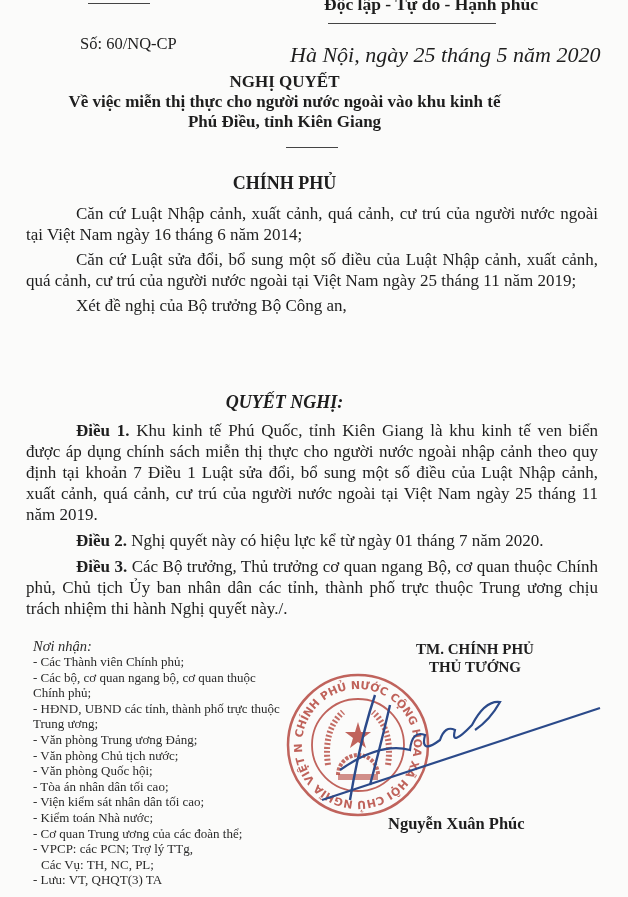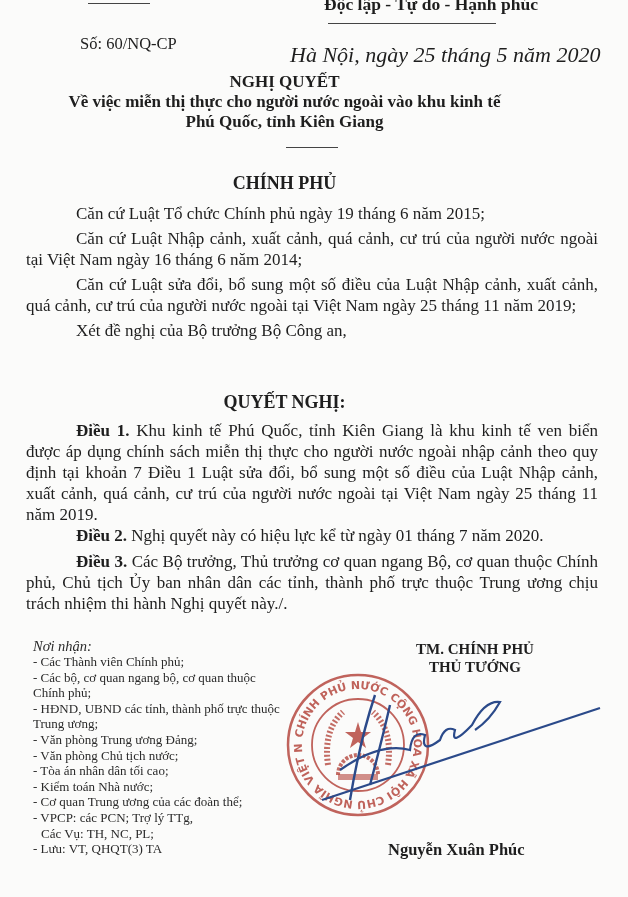--- a/index.html
+++ b/index.html
@@ -15,65 +15,66 @@
     .motto { left: 324px; top: -6px; font-size: 17.5px; font-weight: bold; }
     .docno { left: 80px; top: 34px; font-size: 16.5px; }
     .date { left: 290px; top: 42px; font-size: 22px; font-style: italic; }
     .title { left: 0; width: 569px; text-align: center; font-weight: bold; font-size: 17px; }
     .body-text { position: absolute; left: 26px; width: 572px; font-size: 17px; line-height: 21px; text-align: justify; }
     .para { text-indent: 50px; margin: 0; }
     .para b { font-weight: bold; }
     .recipients { position: absolute; left: 33px; top: 638px; font-size: 13px; line-height: 15.6px; color: #2a2a2a; }
     .recipients .hdr { font-weight: normal; font-style: italic; font-size: 14.5px; line-height: 16px; }
     .sign-block { position: absolute; left: 380px; top: 640px; width: 190px; text-align: center; font-weight: bold; font-size: 15px; line-height: 18px; }
-    .signer { left: 388px; top: 840px; font-weight: bold; font-size: 16.5px; }
+    .signer { left: 388px; top: 814px; font-weight: bold; font-size: 16.5px; }
     .stamp { position: absolute; left: 283px; top: 670px; width: 150px; height: 150px; }
     .signature { position: absolute; left: 300px; top: 680px; width: 310px; height: 140px; }
   </style>
 </head>
 <body>
 
 <div class="rule" style="left:88px; top:3px; width:62px;"></div>
 <div class="abs motto">Độc lập - Tự do - Hạnh phúc</div>
 <div class="rule" style="left:328px; top:23px; width:168px;"></div>
 <div class="abs docno">Số: 60/NQ-CP</div>
 <div class="abs date">Hà Nội, ngày 25 tháng 5 năm 2020</div>
 
 <div class="abs title" style="top:72px;">NGHỊ QUYẾT</div>
 <div class="abs title" style="top:92px;">Về việc miễn thị thực cho người nước ngoài vào khu kinh tế</div>
-<div class="abs title" style="top:112px;">Phú Quốc, tỉnh Kiên Giang</div>
+<div class="abs title" style="top:112px;">Phú Điều, tỉnh Kiên Giang</div>
 <div class="rule" style="left:286px; top:147px; width:52px;"></div>
 
 <div class="abs title" style="top:173px; font-size:18px;">CHÍNH PHỦ</div>
 
 <div class="body-text" style="top:203px;">
-  <p class="para" style="margin-bottom:4px;">Căn cứ Luật Tổ chức Chính phủ ngày 19 tháng 6 năm 2015;</p>
   <p class="para" style="margin-bottom:4px;">Căn cứ Luật Nhập cảnh, xuất cảnh, quá cảnh, cư trú của người nước ngoài tại Việt Nam ngày 16 tháng 6 năm 2014;</p>
   <p class="para" style="margin-bottom:4px;">Căn cứ Luật sửa đổi, bổ sung một số điều của Luật Nhập cảnh, xuất cảnh, quá cảnh, cư trú của người nước ngoài tại Việt Nam ngày 25 tháng 11 năm 2019;</p>
   <p class="para">Xét đề nghị của Bộ trưởng Bộ Công an,</p>
 </div>
 
-<div class="abs title" style="top:392px; font-size:18px;">QUYẾT NGHỊ:</div>
+<div class="abs title" style="top:392px; font-size:18px;font-style:italic;">QUYẾT NGHỊ:</div>
 
 <div class="body-text" style="top:420px;">
-  <p class="para" style=""><b>Điều 1.</b><span> Khu kinh tế Phú Quốc, tỉnh Kiên Giang là khu kinh tế ven biển được áp dụng chính sách miễn thị thực cho người nước ngoài nhập cảnh theo quy định tại khoản 7 Điều 1 Luật sửa đổi, bổ sung một số điều của Luật Nhập cảnh, xuất cảnh, quá cảnh, cư trú của người nước ngoài tại Việt Nam ngày 25 tháng 11 năm 2019.</span></p>
+  <p class="para" style="margin-bottom:5px;"><b>Điều 1.</b><span> Khu kinh tế Phú Quốc, tỉnh Kiên Giang là khu kinh tế ven biển được áp dụng chính sách miễn thị thực cho người nước ngoài nhập cảnh theo quy định tại khoản 7 Điều 1 Luật sửa đổi, bổ sung một số điều của Luật Nhập cảnh, xuất cảnh, quá cảnh, cư trú của người nước ngoài tại Việt Nam ngày 25 tháng 11 năm 2019.</span></p>
   <p class="para" style="margin-bottom:5px;"><b>Điều 2.</b><span> Nghị quyết này có hiệu lực kể từ ngày 01 tháng 7 năm 2020.</span></p>
   <p class="para"><b>Điều 3.</b><span> Các Bộ trưởng, Thủ trưởng cơ quan ngang Bộ, cơ quan thuộc Chính phủ, Chủ tịch Ủy ban nhân dân các tỉnh, thành phố trực thuộc Trung ương chịu trách nhiệm thi hành Nghị quyết này./.</span></p>
 </div>
 
 <div class="recipients">
   <div class="hdr">Nơi nhận:</div>
   <div>- Các Thành viên Chính phủ;</div>
   <div>- Các bộ, cơ quan ngang bộ, cơ quan thuộc</div>
   <div>Chính phủ;</div>
   <div>- HĐND, UBND các tỉnh, thành phố trực thuộc</div>
   <div>Trung ương;</div>
   <div>- Văn phòng Trung ương Đảng;</div>
   <div>- Văn phòng Chủ tịch nước;</div>
+  <div>- Văn phòng Quốc hội;</div>
   <div>- Tòa án nhân dân tối cao;</div>
+  <div>- Viện kiểm sát nhân dân tối cao;</div>
   <div>- Kiểm toán Nhà nước;</div>
   <div>- Cơ quan Trung ương của các đoàn thể;</div>
   <div>- VPCP: các PCN; Trợ lý TTg,</div>
   <div style="padding-left:8px;">  Các Vụ: TH, NC, PL;</div>
   <div>- Lưu: VT, QHQT(3) TA</div>
 </div>
 
 <div class="sign-block">
   <div>TM. CHÍNH PHỦ</div>
   <div>THỦ TƯỚNG</div>

